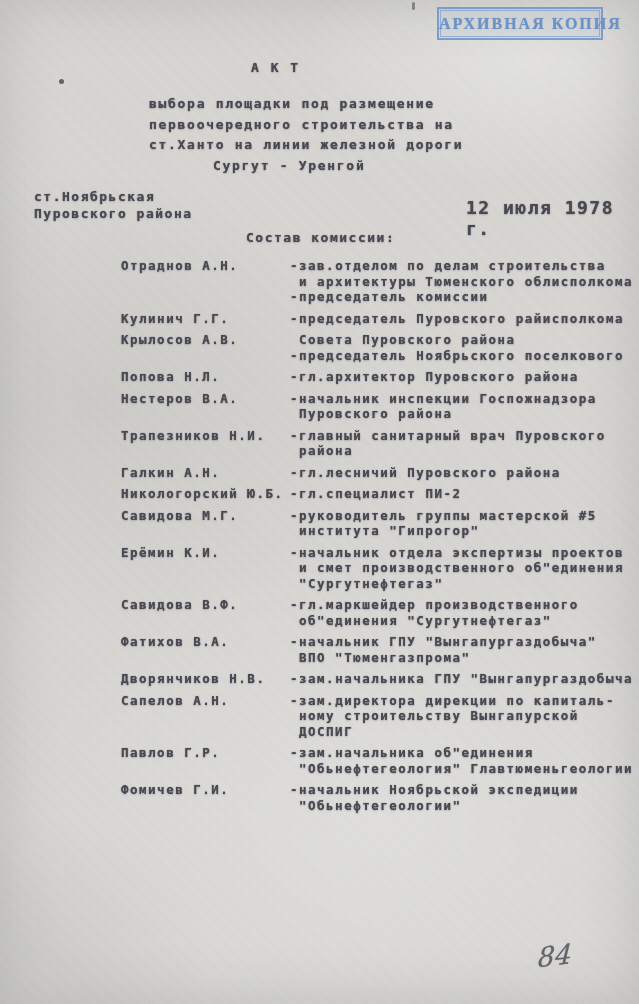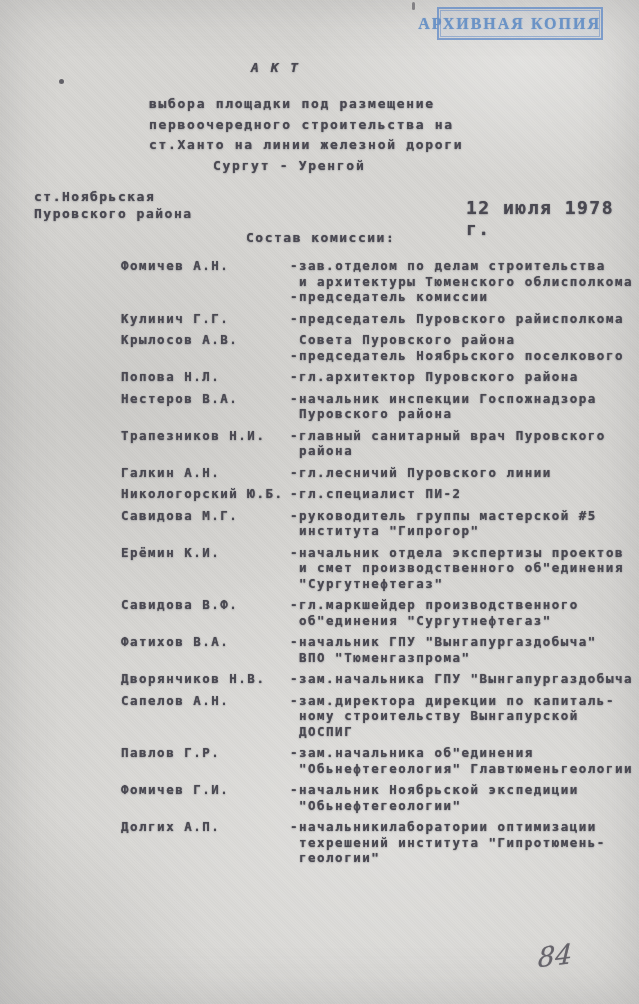--- a/index.html
+++ b/index.html
@@ -22,30 +22,30 @@
   }
   .typed{
     letter-spacing:1.5px;
     text-shadow:0 0 1px rgba(74,73,82,.85), 0 1px 2px rgba(74,73,82,.22);
   }
   
   .stamp{
     position:absolute;left:437px;top:7px;width:162px;height:29px;
     border:2px solid rgba(104,142,199,.80);
     background:rgba(135,165,215,.08);
-    display:flex;align-items:center;justify-content:flex-end;
+    display:flex;align-items:center;justify-content:flex-start;
   }
   .stamp-inner{position:absolute;inset:1px;border:1px solid rgba(104,142,199,.55);}
   .stamp-text{
     font-family:"Liberation Serif","DejaVu Serif",serif;
     font-weight:700;font-size:16px;letter-spacing:2px;
     color:#6b93c6;text-shadow:0 0 1px rgba(107,147,198,.85);
     white-space:nowrap;
   }
-  .title{position:absolute;left:251px;top:60px;font-size:13px;letter-spacing:2px;font-style:italic;}
+  .title{position:absolute;left:251px;top:60px;font-size:13px;letter-spacing:2px;}
   .subtitle{position:absolute;left:149px;top:94px;font-size:13px;line-height:20.5px;letter-spacing:1.7px;}
   .subtitle .subtitle-line:nth-child(4){padding-left:64px;}
   .place{position:absolute;left:34px;top:189px;font-size:13px;line-height:16.5px;}
   .date{position:absolute;left:466px;top:197px;font-size:18px;}
   .heading{position:absolute;left:246px;top:230px;font-size:13px;}
   .members{position:absolute;left:121px;top:258px;width:514px;font-size:12.5px;line-height:15.5px;}
   .member{display:flex;margin-bottom:6px;}
   .member-name{width:169px;flex:none;}
   .member-role{flex:1;}
   .role-line.cont{padding-left:9px;}
@@ -87,21 +87,21 @@
     <div>ст.Ноябрьская</div>
     <div>Пуровского района</div>
   </div>
 
   <div class="date typed">12 июля 1978 г.</div>
 
   <div class="heading typed">Состав комиссии:</div>
 
   <div class="members typed">
     <div class="member">
-      <div class="member-name">Фомичев А.Н.</div>
+      <div class="member-name">Отраднов А.Н.</div>
       <div class="member-role">
           <div class="role-line">-зав.отделом по делам строительства</div>
           <div class="role-line cont">и архитектуры Тюменского облисполкома</div>
           <div class="role-line">-председатель комиссии</div>
         </div>
     </div>
 
     <div class="member">
       <div class="member-name">Кулинич Г.Г.</div>
       <div class="member-role">
@@ -136,21 +136,21 @@
       <div class="member-name">Трапезников Н.И.</div>
       <div class="member-role">
           <div class="role-line">-главный санитарный врач Пуровского</div>
           <div class="role-line cont">района</div>
         </div>
     </div>
 
     <div class="member">
       <div class="member-name">Галкин А.Н.</div>
       <div class="member-role">
-          <div class="role-line">-гл.лесничий Пуровского линии</div>
+          <div class="role-line">-гл.лесничий Пуровского района</div>
         </div>
     </div>
 
     <div class="member">
       <div class="member-name">Никологорский Ю.Б.</div>
       <div class="member-role">
           <div class="role-line">-гл.специалист ПИ-2</div>
         </div>
     </div>
 
@@ -213,28 +213,20 @@
 
 
     <div class="member">
       <div class="member-name">Фомичев Г.И.</div>
       <div class="member-role">
           <div class="role-line">-начальник Ноябрьской экспедиции</div>
           <div class="role-line cont">"Обьнефтегеологии"</div>
         </div>
     </div>
 
-    <div class="member">
-      <div class="member-name">Долгих А.П.</div>
-      <div class="member-role">
-          <div class="role-line">-начальникилаборатории оптимизации</div>
-          <div class="role-line cont">техрешений института "Гипротюмень-</div>
-          <div class="role-line cont">геологии"</div>
-        </div>
-    </div>
   </div>
 
   <div class="page-number">84</div>
 
   <div class="speck speck-a"></div>
   <div class="speck speck-b"></div>
 
 </div>
 
 </body></html>

